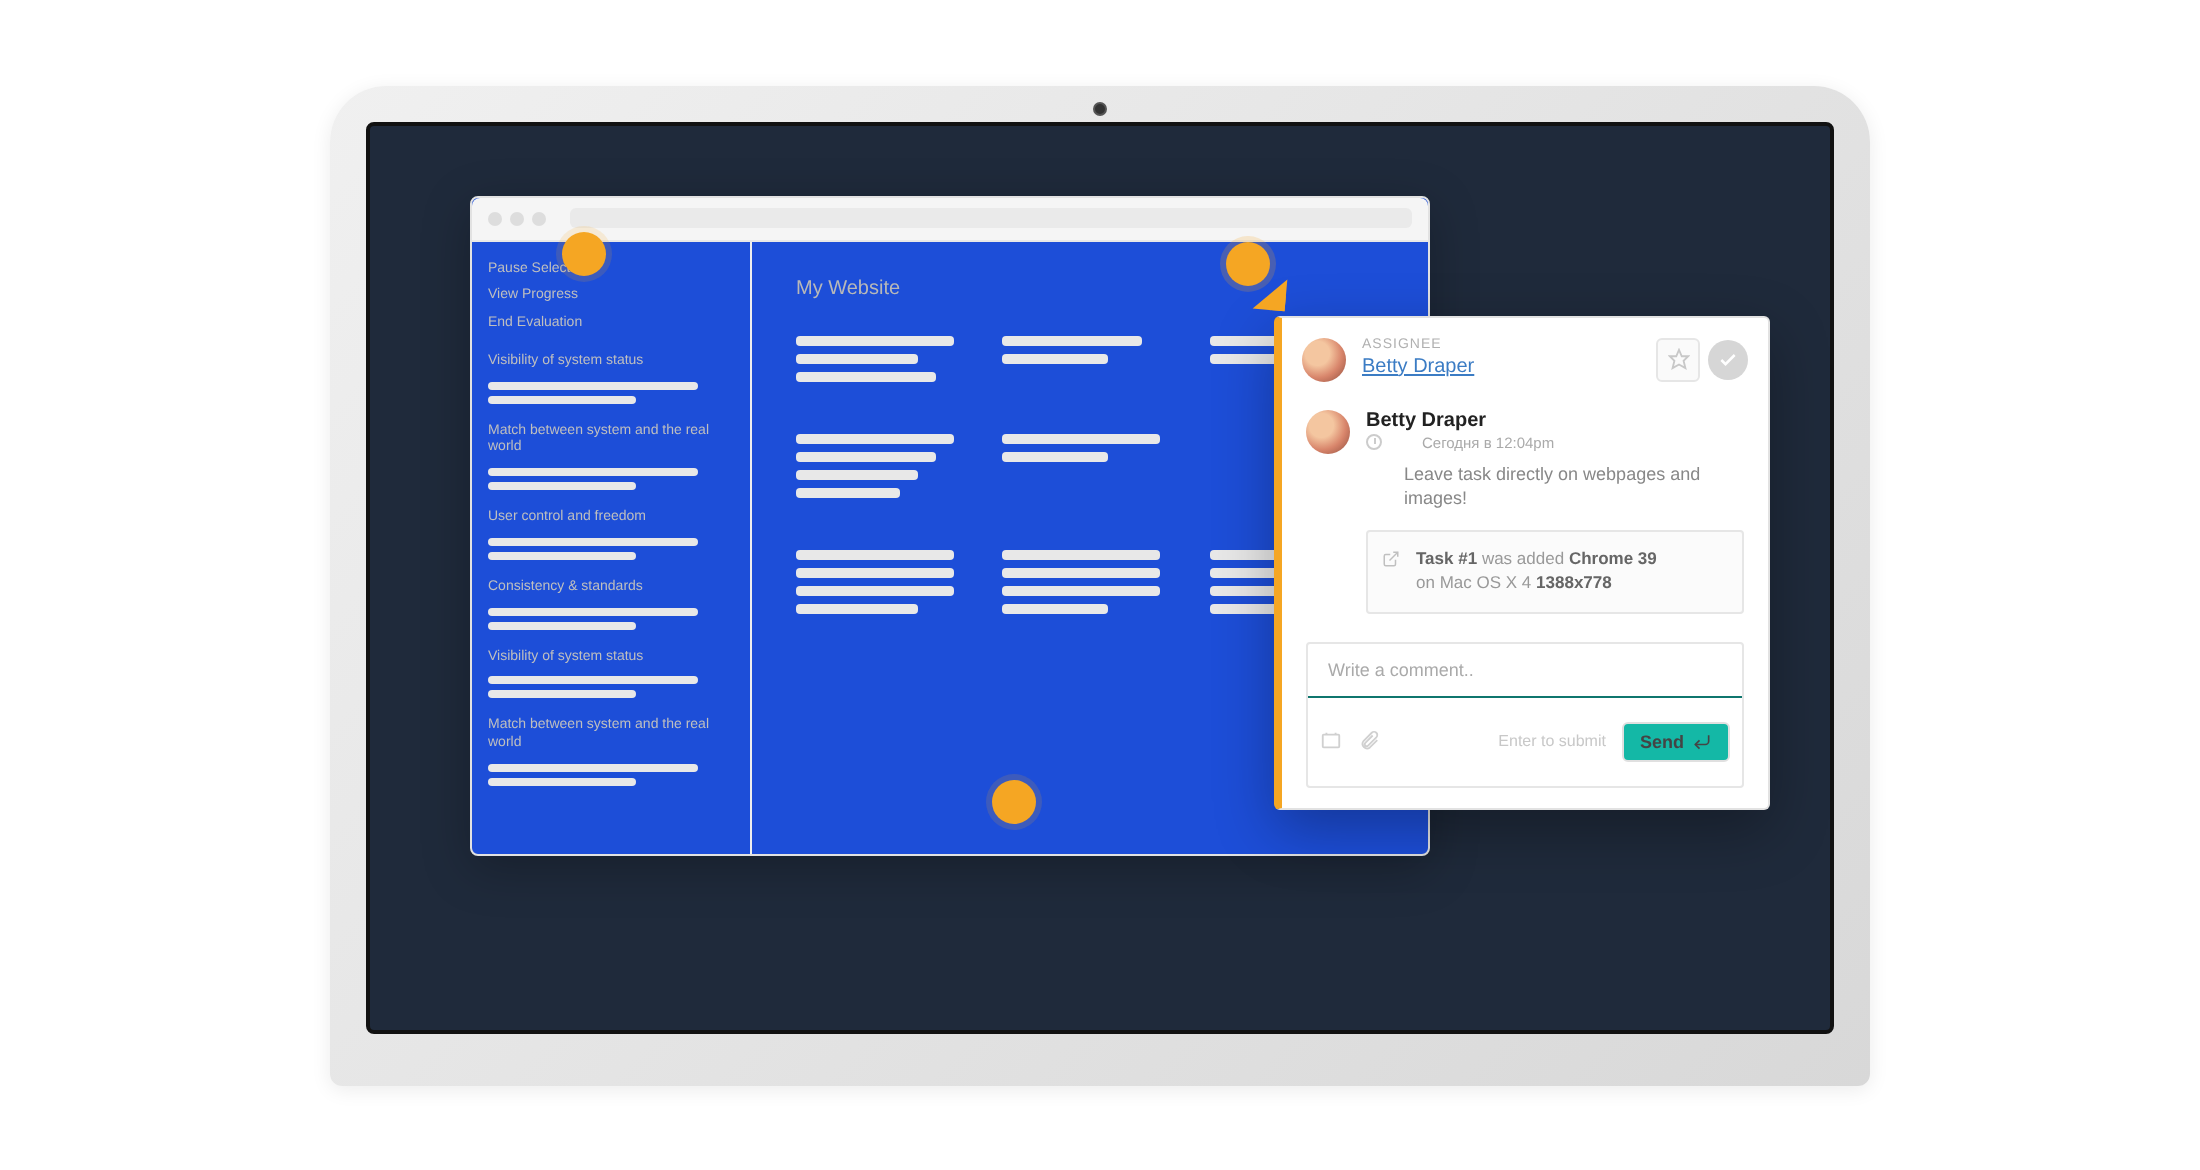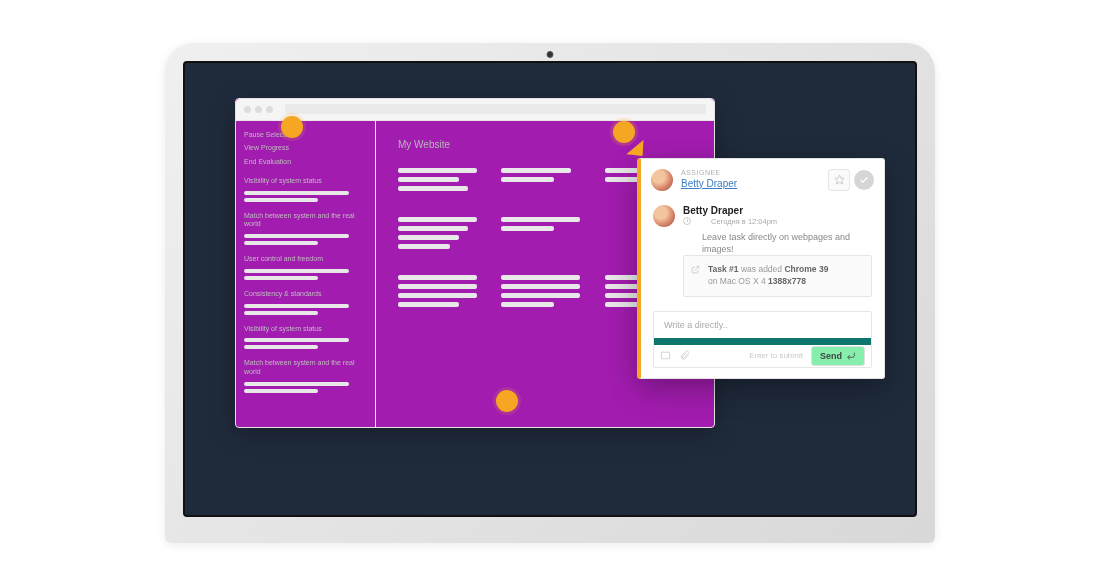--- a/index.html
+++ b/index.html
@@ -74,21 +74,21 @@
       letter-spacing: 0.3px;
       padding-top: 9px;
     }
     
     .browser {
       position: absolute;
       top: 35px;
       left: 50px;
       width: 480px;
       height: 330px;
-      background: #a21caf;
+      background: #1d4ed8;
       border: 1px solid #e2e2e2;
       border-radius: 4px;
       box-shadow: 0 6px 24px rgba(0,0,0,0.25);
     }
     .browser-chrome {
       height: 22px;
       background: #f5f5f5;
       border-bottom: 1px solid #e8e8e8;
       border-radius: 4px 4px 0 0;
       display: flex;
@@ -204,20 +204,21 @@
     }
     .panel-body { padding: 6px 12px 10px 12px; }
     .comment { display: flex; gap: 8px; }
     .comment-main { flex: 1; }
     .author { font-weight: bold; font-size: 10px; color: #222; }
     .time { font-size: 7.5px; color: #aaa; display: flex; align-items: center; gap: 20px; margin-top: 1px; }
     .clock-icon { width: 8px; height: 8px; border: 1px solid #ccc; border-radius: 50%; position: relative; display: inline-block; }
     .clock-icon::after { content:''; position:absolute; top:1px; left:3px; width:1px; height:3px; background:#ccc; }
     .msg { font-size: 9px; color: #888; margin-top: 5px; line-height: 1.35; padding-left: 19px; }
     .meta-box {
+      margin-top: 10px;
       border: 1px solid #e6e6e6;
       background: #fbfbfb;
       border-radius: 2px;
       padding: 8px 20px 8px 24px;
       font-size: 8.5px;
       color: #999;
       line-height: 1.4;
       position: relative;
     }
     .meta-box .link-icon {
@@ -226,34 +227,34 @@
       color: #c0c0c0;
     }
     .meta-box b { color: #666; font-weight: 600; }
     .comment-input {
       margin-top: 14px;
       border: 1px solid #e6e6e6;
       border-radius: 2px;
     }
     .ci-field { padding: 8px 10px; font-size: 9px; color: #aaa; }
     .ci-footer {
-      border-top: 7px solid #0f766e;
+      border-top: 1px solid #0f766e;
       display: flex;
       align-items: center;
-      padding: 1px 6px;
+      padding: 12px 6px;
       gap: 8px;
     }
     .footer-icon { color: #d0d0d0; cursor: pointer; display:flex; align-items:center; }
     .footer-spacer { flex: 1; }
     .hint { font-size: 8px; color: #c8c8c8; }
     .send-btn {
       font-size: 9px; font-weight: 600; color: #444;
       padding: 4px 8px; border: 1px solid #e0e0e0; border-radius: 3px;
       display: flex; align-items: center; gap: 4px; cursor: pointer;
-      background: #86efac;
+      background: #14b8a6;
     }
   </style>
 </head>
 <body>
 
 <div class="laptop">
   <div class="laptop-top">
     <div class="camera"></div>
     <div class="screen">
 
@@ -394,21 +395,21 @@
                 <b>Chrome 39</b><br>
                 <span>on</span>
                 <span>Mac OS X 4</span>
                 <b>1388x778</b>
               </div>
             </div>
           </div>
 
           <div class="comment-input">
             <div class="ci-field">
-              <span>Write a directly..</span>
+              <span>Write a comment..</span>
             </div>
             <div class="ci-footer">
               <span class="footer-icon">
                 <svg width="11" height="11" viewBox="0 0 24 24" fill="none" stroke="currentColor" stroke-width="2">
                     <rect x="3" y="5" width="18" height="14" rx="1"></rect>
                     <path d="M7 5v-2M17 5v-2"></path>
                   </svg>
               </span>
               <span class="footer-icon">
                 <svg width="11" height="11" viewBox="0 0 24 24" fill="none" stroke="currentColor" stroke-width="2">

